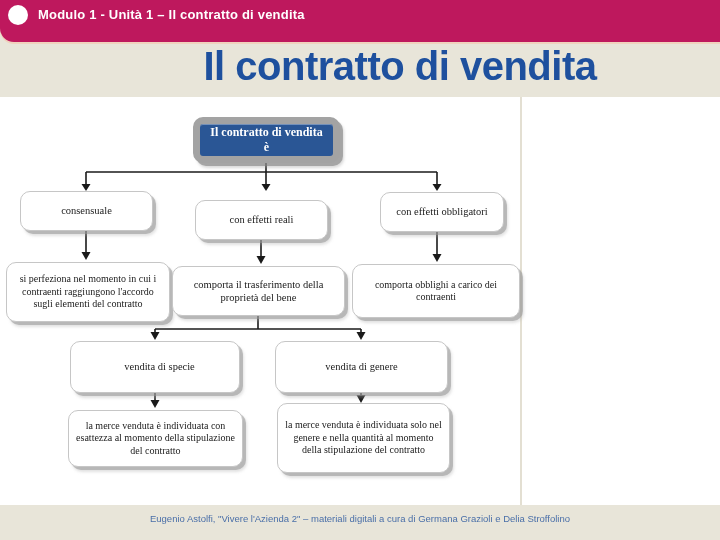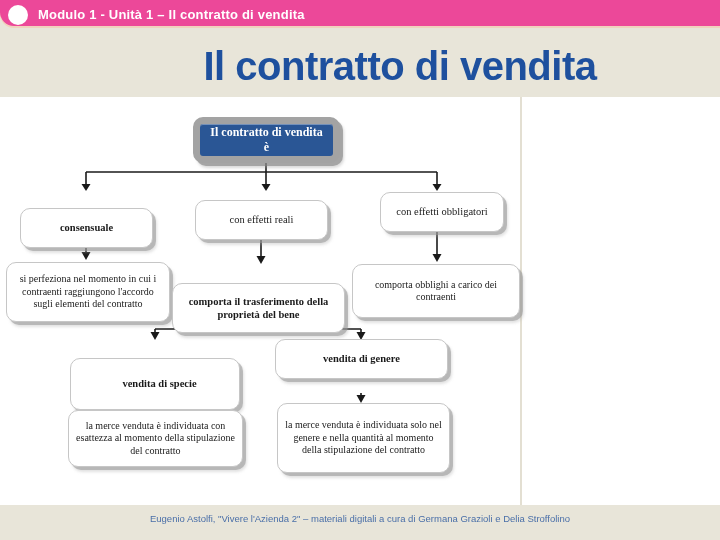--- a/index.html
+++ b/index.html
@@ -3,22 +3,22 @@
 <meta charset="utf-8">
 <style>
   html,body{margin:0;padding:0;}
   .slide{
     position:relative; width:720px; height:540px; overflow:hidden;
     background:#ffffff; font-family:"Liberation Sans", sans-serif;
   }
   
   .topband{position:absolute;left:0;top:0;width:720px;height:97px;background:#e8e5d9;}
   .headerbar{
-    position:absolute;left:0;top:0;width:720px;height:26px;
-    background:#ec4899;border-radius:0 0 0 14px;
+    position:absolute;left:0;top:0;width:720px;height:42px;
+    background:#be185d;border-radius:0 0 0 14px;
     box-shadow:0 2px 0 #f0d2bd;
     text-decoration:underline;
   }
   .bullet{
     position:absolute;left:8px;top:5px;width:20px;height:20px;border-radius:50%;
     background:#ffffff;
   }
   .breadcrumb{
     position:absolute;left:38px;top:7px;color:#ffffff;font-weight:bold;
     font-size:13px;letter-spacing:0.2px;white-space:nowrap;
@@ -36,34 +36,34 @@
   
   .vline{position:absolute;left:520px;top:97px;width:2px;height:408px;background:#e3dfd2;}
   
   .node{
     position:absolute;background:#ffffff;border:1px solid #c6c6c6;border-radius:10px;
     display:flex;align-items:center;justify-content:center;text-align:center;
     font-family:"Liberation Serif", serif;font-size:10.5px;line-height:1.25;color:#1a1a1a;
     padding:2px 7px;box-sizing:border-box;
     box-shadow:3px 3px 0 rgba(150,150,150,0.55), 4px 5px 3px rgba(170,170,170,0.35);
   }
-  .node.bold{font-weight:bold;margin-top:17px;}
+  .node.bold{font-weight:normal;}
   .node.root{
     background:#2a5695;border:7px solid #a3a3a3;color:#ffffff;font-weight:bold;font-size:12px;
     box-shadow:inset 0 1px 0 rgba(255,255,255,0.35), 3px 3px 0 rgba(130,130,130,0.6), 4px 5px 3px rgba(160,160,160,0.4);
   }
   #n-root{left:193px;top:117px;width:147px;height:46px;}
   #n-consensuale{left:20px;top:191px;width:133px;height:40px;}
   #n-reali{left:195px;top:200px;width:133px;height:40px;}
   #n-obbligatori{left:380px;top:192px;width:124px;height:40px;}
   #n-perfeziona{left:6px;top:262px;width:164px;height:60px;font-size:10px;}
   #n-trasferimento{left:172px;top:266px;width:173px;height:50px;}
   #n-obblighi{left:352px;top:264px;width:168px;height:54px;font-size:10px;}
   #n-specie{left:70px;top:341px;width:170px;height:52px;padding-left:16px;}
-  #n-genere{left:275px;top:322px;width:173px;height:40px;}
+  #n-genere{left:275px;top:341px;width:173px;height:52px;}
   #n-merce-specie{left:68px;top:410px;width:175px;height:57px;font-size:10px;}
   #n-merce-genere{left:277px;top:403px;width:173px;height:70px;font-size:10px;}
   .connectors{position:absolute;left:0;top:0;width:720px;height:540px;pointer-events:none;}
 </style>
 </head>
 <body>
 
 <div class="slide">
 
   <div class="topband"></div>

